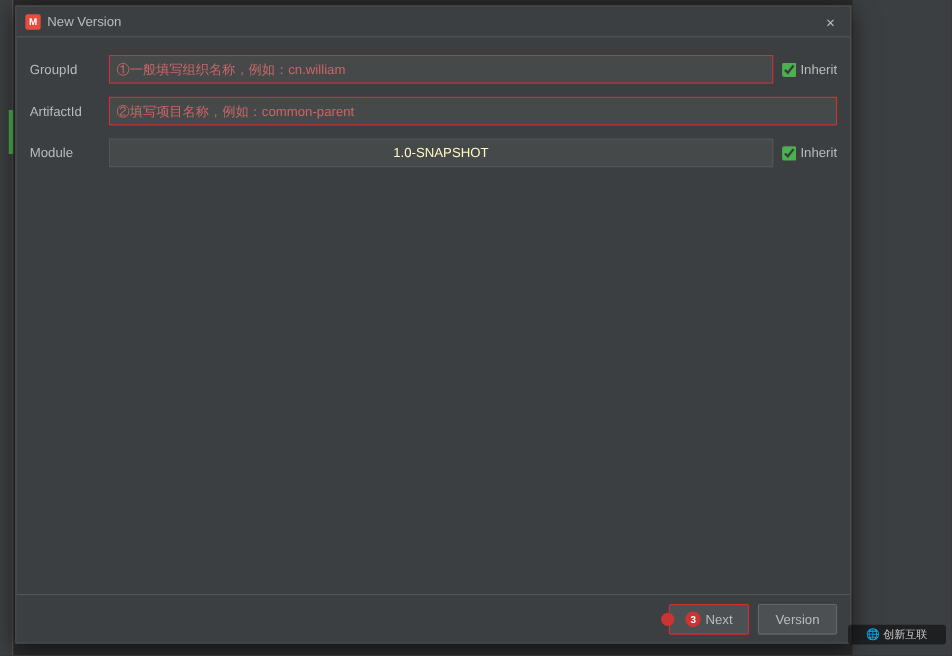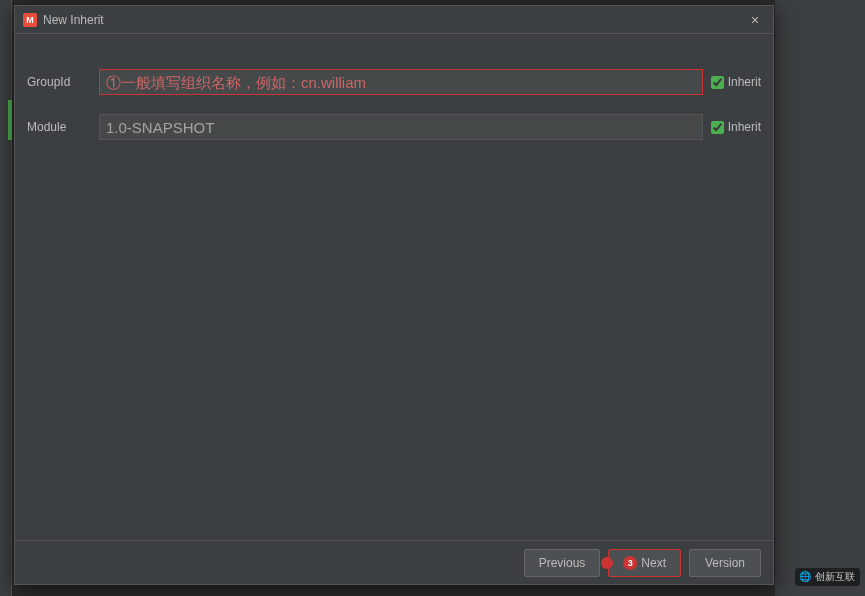--- a/index.html
+++ b/index.html
@@ -57,21 +57,21 @@
       background: #3c3f41;
     }
 
     .watermark {
       position: absolute;
       bottom: 10px;
       right: 5px;
       background: rgba(0,0,0,0.5);
       color: #ccc;
       font-size: 10px;
-      padding: 2px 5px;
+      padding: 2px 17px;
       border-radius: 3px;
     }
 
     
     .dialog {
       position: absolute;
       top: 5px;
       left: 14px;
       width: 760px;
       height: 580px;
@@ -127,37 +127,36 @@
     }
 
     .dialog-content {
       padding: 16px 12px;
     }
 
     .form-row {
       display: flex;
       align-items: center;
       margin-bottom: 12px;
-      margin-top: 19px;
     }
 
     .form-label {
       width: 72px;
       color: #bbbbbb;
       font-size: 12px;
       flex-shrink: 0;
     }
 
     .form-input {
       flex: 1;
       height: 26px;
       background: #45494a;
       border: 1px solid #555;
       color: #cc6666;
-      font-size: 15px;
+      font-size: 12px;
       padding: 2px 6px;
       outline: none;
     }
 
     .form-input.error-border {
       border: 1px solid #cc3333;
     }
 
     .form-input::placeholder {
       color: #cc6666;
@@ -242,70 +241,74 @@
       background: #cc3333;
       display: inline-flex;
       align-items: center;
       justify-content: center;
       color: white;
       font-size: 9px;
       font-weight: bold;
     }
 
     .version-input {
-      color: #a3a3a3;
+      color: #fef9c3;
+      text-align: center;
     }
   </style>
 </head>
 <body>
 
 <div class="background-content">
   <div class="bg-sidebar">
     <div class="bg-green-bar"></div>
   </div>
   <div class="bg-right-content"></div>
 </div>
 
 <div class="dialog">
 
   <div class="dialog-titlebar">
     <div class="dialog-title-left">
       <div class="dialog-icon">
         <span>M</span>
       </div>
-      <span class="dialog-title-text">New Inherit</span>
+      <span class="dialog-title-text">New Version</span>
     </div>
     <div class="dialog-close">×</div>
   </div>
 
   <div class="dialog-content">
 
     <div class="form-row">
       <label class="form-label">GroupId</label>
       <input class="form-input error-border" type="text" placeholder="①一般填写组织名称，例如：cn.william" style="">
       <div class="inherit-checkbox">
         <input type="checkbox" checked="" style="">
         <span>Inherit</span>
       </div>
     </div>
 
+    <div class="form-row">
+      <label class="form-label">ArtifactId</label>
+      <input class="form-input error-border" type="text" placeholder="②填写项目名称，例如：common-parent" style="">
+    </div>
 
     <div class="form-row">
       <label class="form-label">Module</label>
       <input class="form-input version-input" type="text" value="1.0-SNAPSHOT" style="">
       <div class="inherit-checkbox">
         <input type="checkbox" checked="" style="">
         <span>Inherit</span>
       </div>
     </div>
 
   </div>
 
   <div class="dialog-footer">
-    <button class="btn">Previous</button>
     <button class="btn btn-next">
       <span class="next-icon-wrap">
         <span class="next-circle">3</span>
         <span>Next</span>
       </span>
     </button>
     <button class="btn">Version</button>
   </div>
 
 </div>

